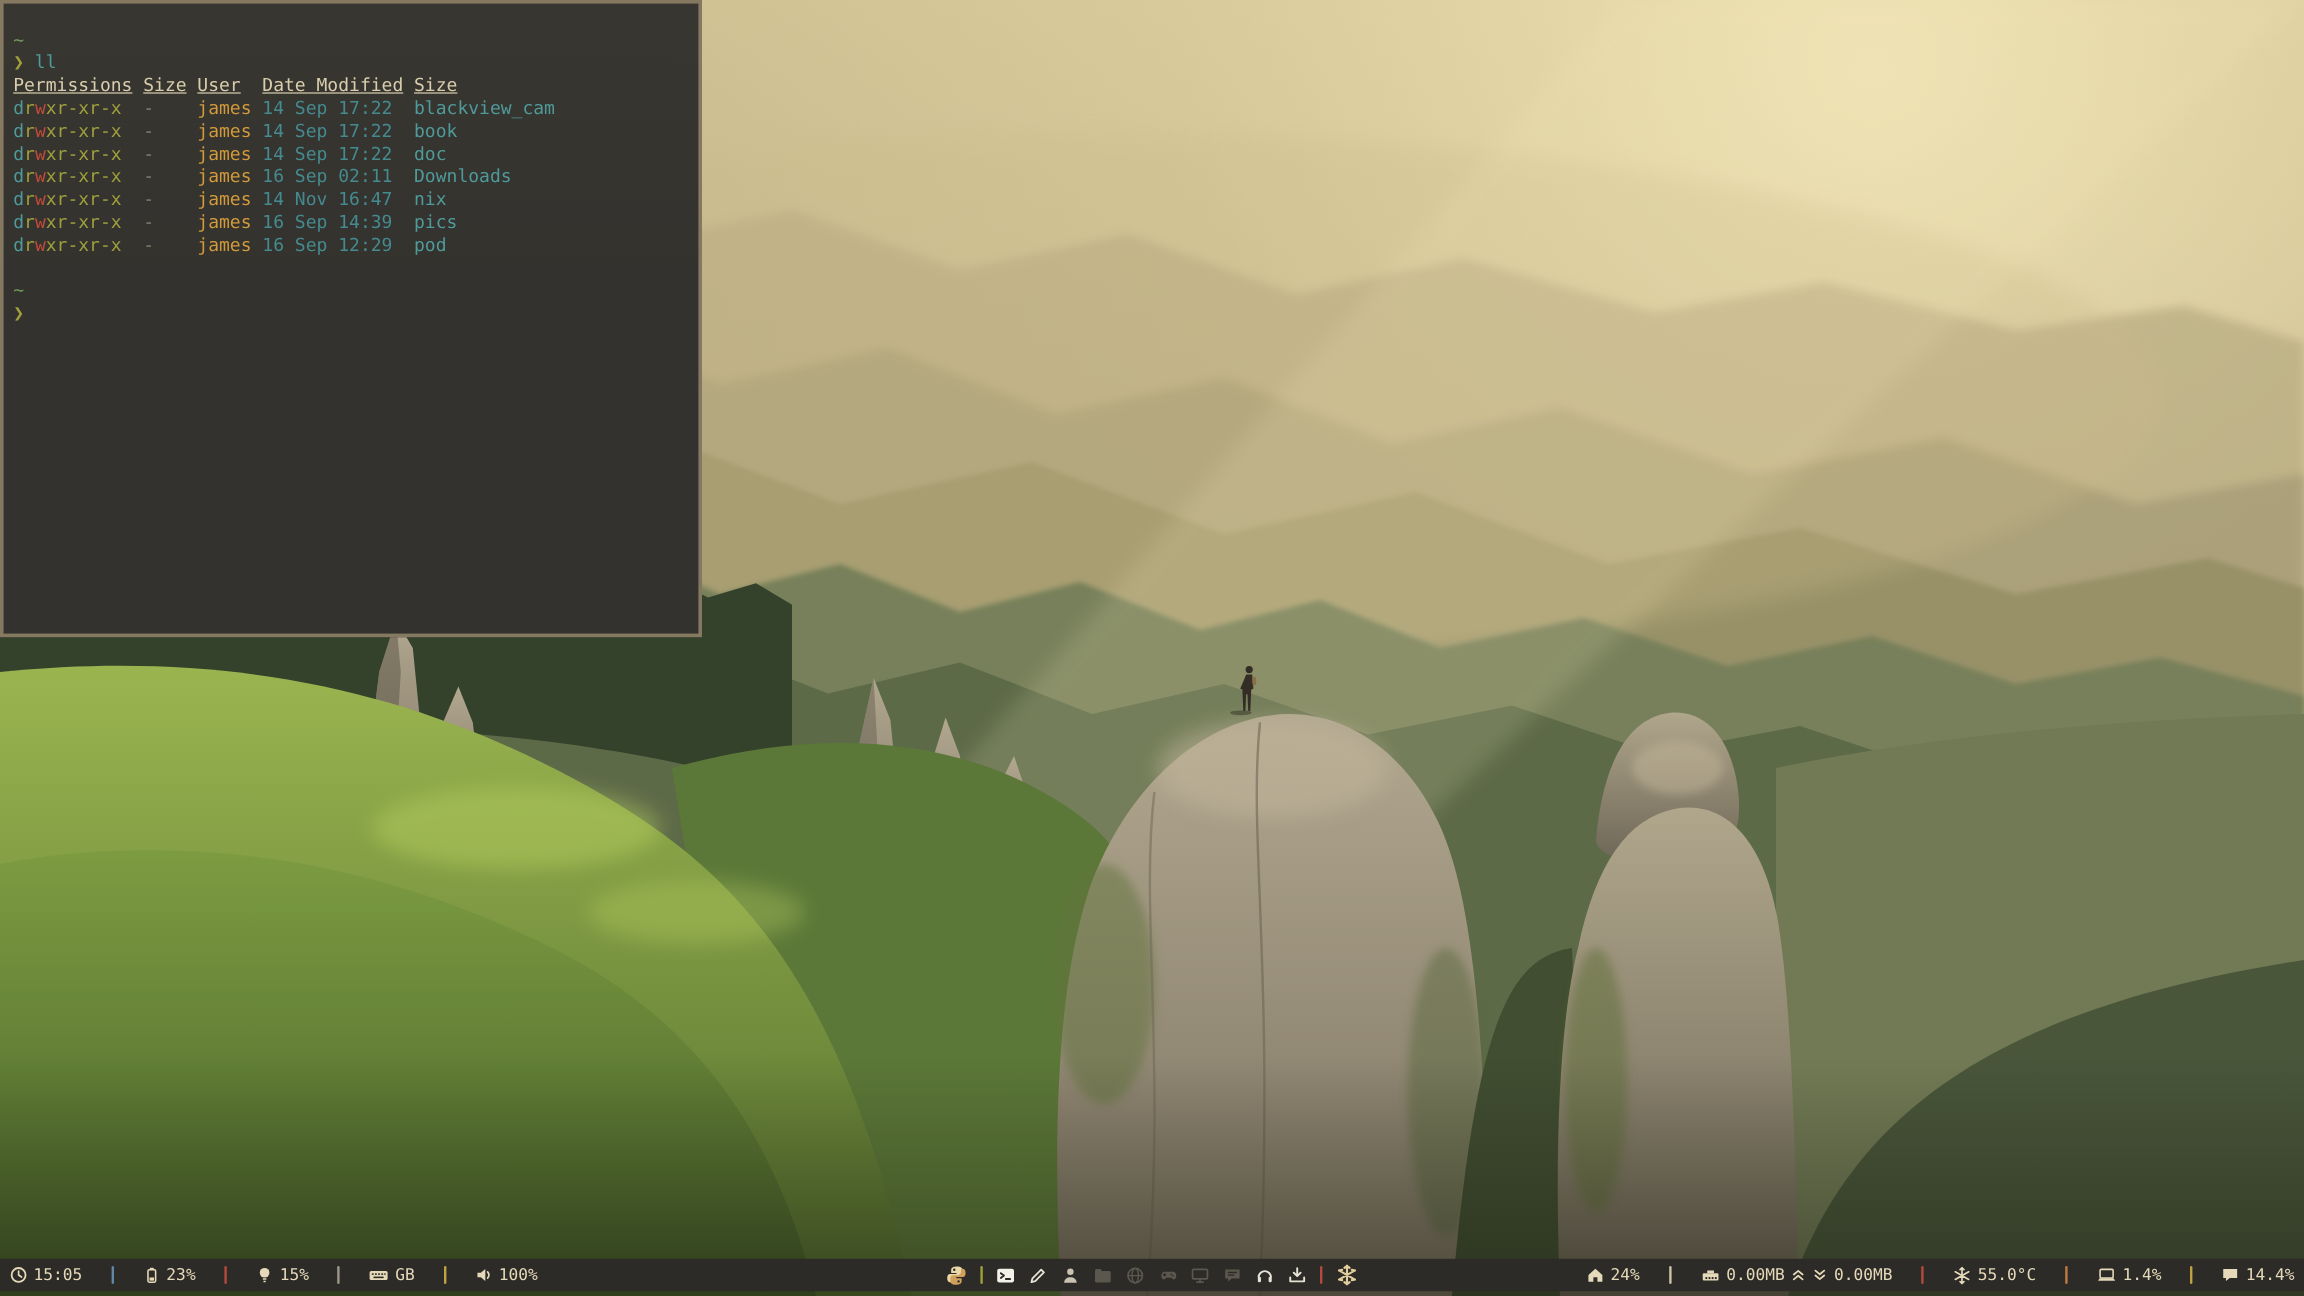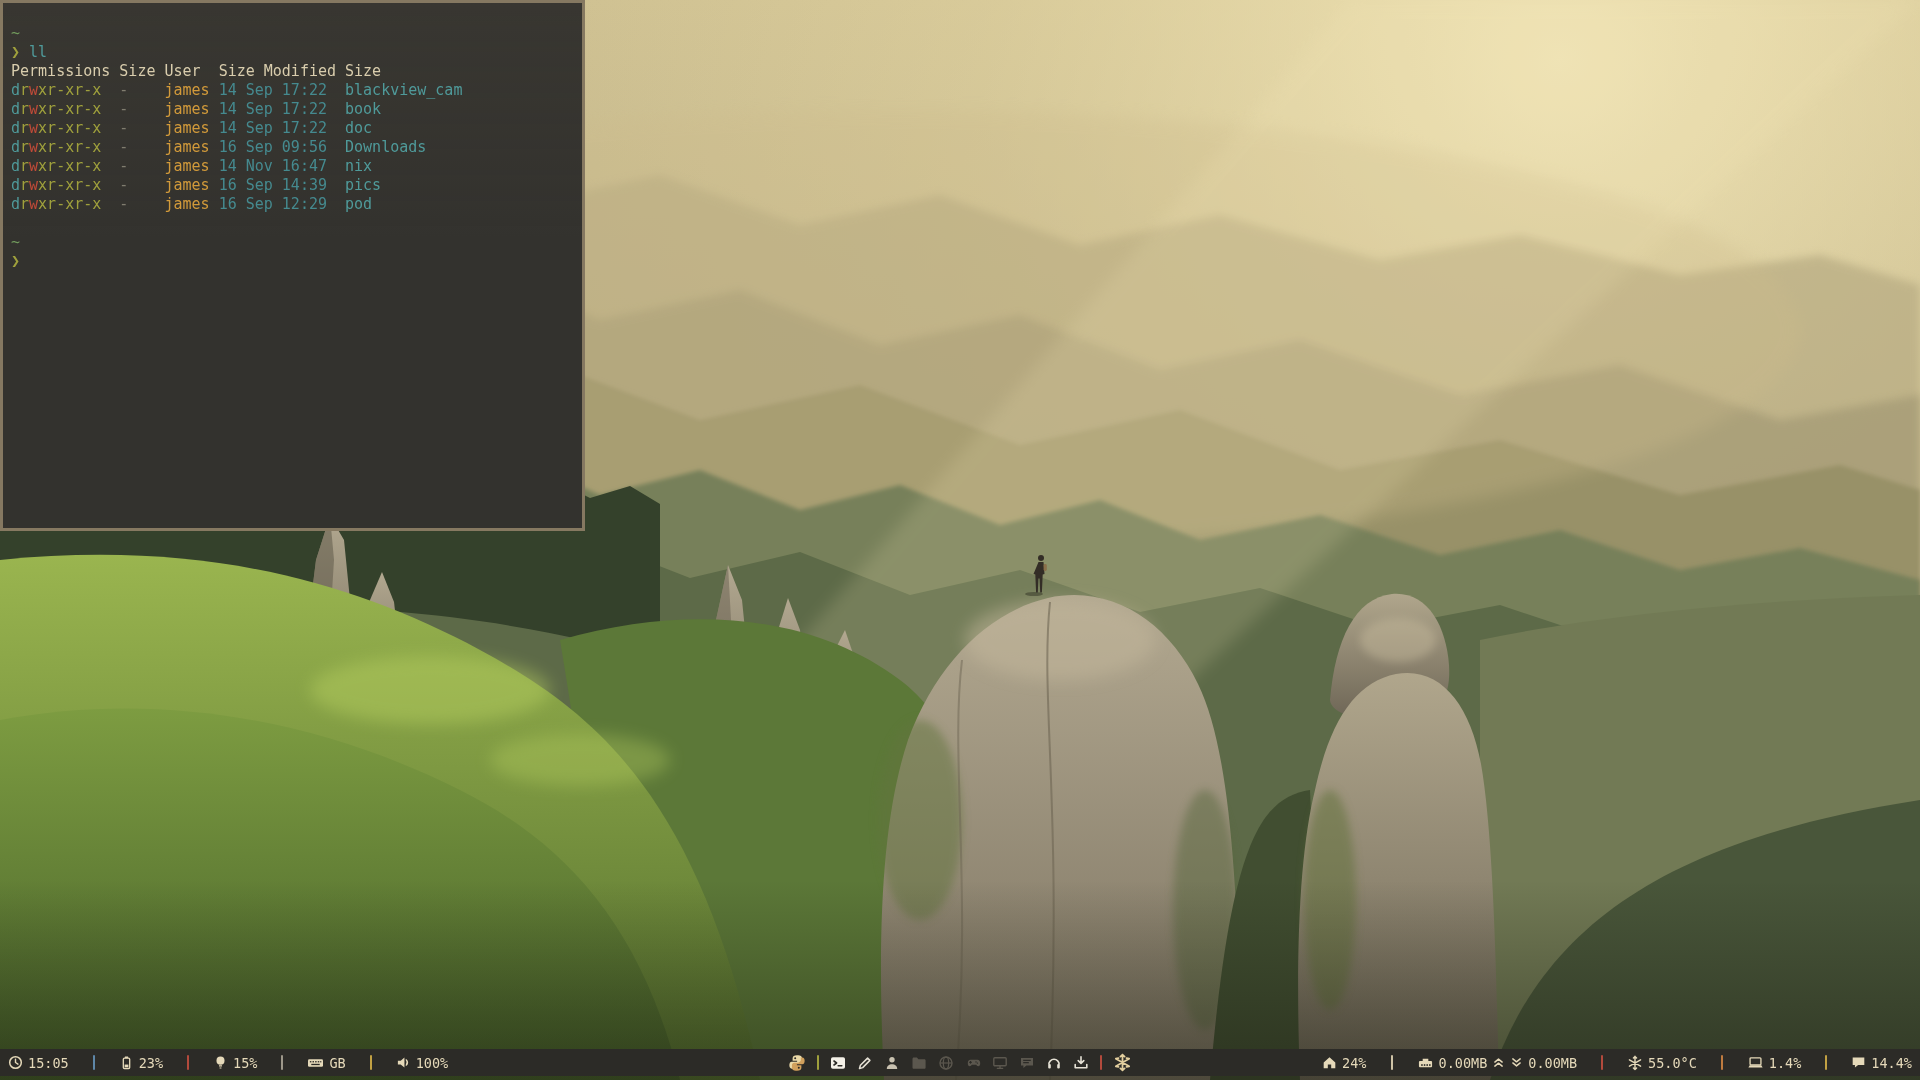--- a/index.html
+++ b/index.html
@@ -12,21 +12,21 @@
     box-sizing:border-box;border:3px solid rgba(148,133,106,.85);
     background:linear-gradient(180deg,rgba(80,74,62,.18),rgba(0,0,0,0) 45%),#33322e;
     padding:21px 8px;color:#d9cdad;font-size:15px;line-height:19px}
   .tline{display:flex;white-space:pre}
   .blank{height:19px}
   .col-p{width:11ch}
   .col-s{width:4ch;text-align:left;margin-left:1ch}
   .col-u{width:5ch;margin-left:1ch}
   .col-d{width:13ch;margin-left:1ch}
   .col-n{margin-left:1ch}
-  .u{}
+  .u{text-decoration:underline}
   .teal{color:#4f9a9a}
   .datec{color:#458a8f}
   .olive{color:#9fa03c}
   .redc{color:#c04b38}
   .orange{color:#d29a3a}
   .grayc{color:#807d6f}
   .green{color:#719a5c}
   .cream{color:#d9cdad}
   .cmd{margin-left:1ch}
 
@@ -157,21 +157,21 @@
     <span class="green">~</span>
   </div>
   <div class="tline">
     <span class="olive">❯</span>
     <span class="teal cmd">ll</span>
   </div>
   <div class="tline cream">
     <span class="col-p"><span class="u">Permissions</span></span>
     <span class="col-s"><span class="u">Size</span></span>
     <span class="col-u"><span class="u">User</span></span>
-    <span class="col-d"><span class="u">Size Modified</span></span>
+    <span class="col-d"><span class="u">Date Modified</span></span>
     <span class="col-n"><span class="u">Size</span></span>
   </div>
 
   <div class="tline">
     <span class="col-p"><span class="teal">d</span><span class="olive">r</span><span class="redc">w</span><span class="olive">xr-xr-x</span></span>
     <span class="col-s grayc">-</span>
     <span class="col-u orange">james</span>
     <span class="col-d datec">14 Sep 17:22</span>
     <span class="col-n teal">blackview_cam</span>
   </div>
@@ -186,21 +186,21 @@
     <span class="col-p"><span class="teal">d</span><span class="olive">r</span><span class="redc">w</span><span class="olive">xr-xr-x</span></span>
     <span class="col-s grayc">-</span>
     <span class="col-u orange">james</span>
     <span class="col-d datec">14 Sep 17:22</span>
     <span class="col-n teal">doc</span>
   </div>
   <div class="tline">
     <span class="col-p"><span class="teal">d</span><span class="olive">r</span><span class="redc">w</span><span class="olive">xr-xr-x</span></span>
     <span class="col-s grayc">-</span>
     <span class="col-u orange">james</span>
-    <span class="col-d datec">16 Sep 09:56</span>
+    <span class="col-d datec">16 Sep 02:11</span>
     <span class="col-n teal">Downloads</span>
   </div>
   <div class="tline">
     <span class="col-p"><span class="teal">d</span><span class="olive">r</span><span class="redc">w</span><span class="olive">xr-xr-x</span></span>
     <span class="col-s grayc">-</span>
     <span class="col-u orange">james</span>
     <span class="col-d datec">14 Nov 16:47</span>
     <span class="col-n teal">nix</span>
   </div>
   <div class="tline">

